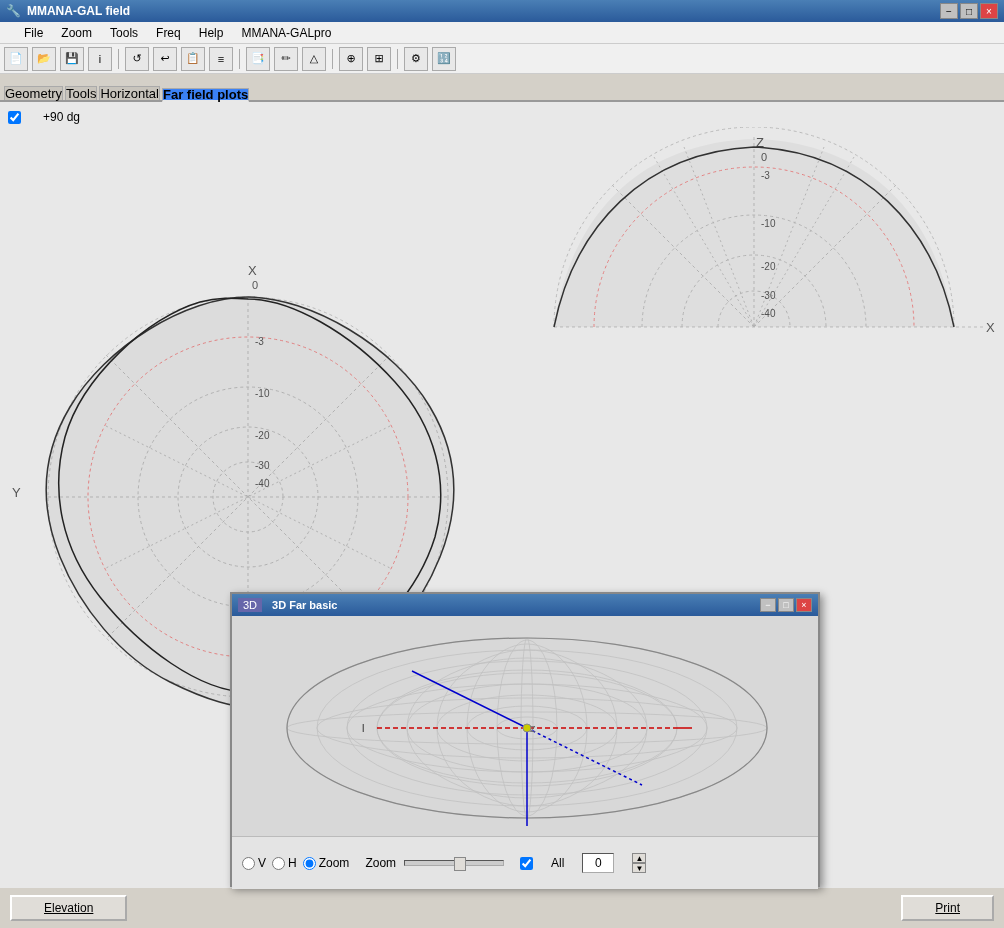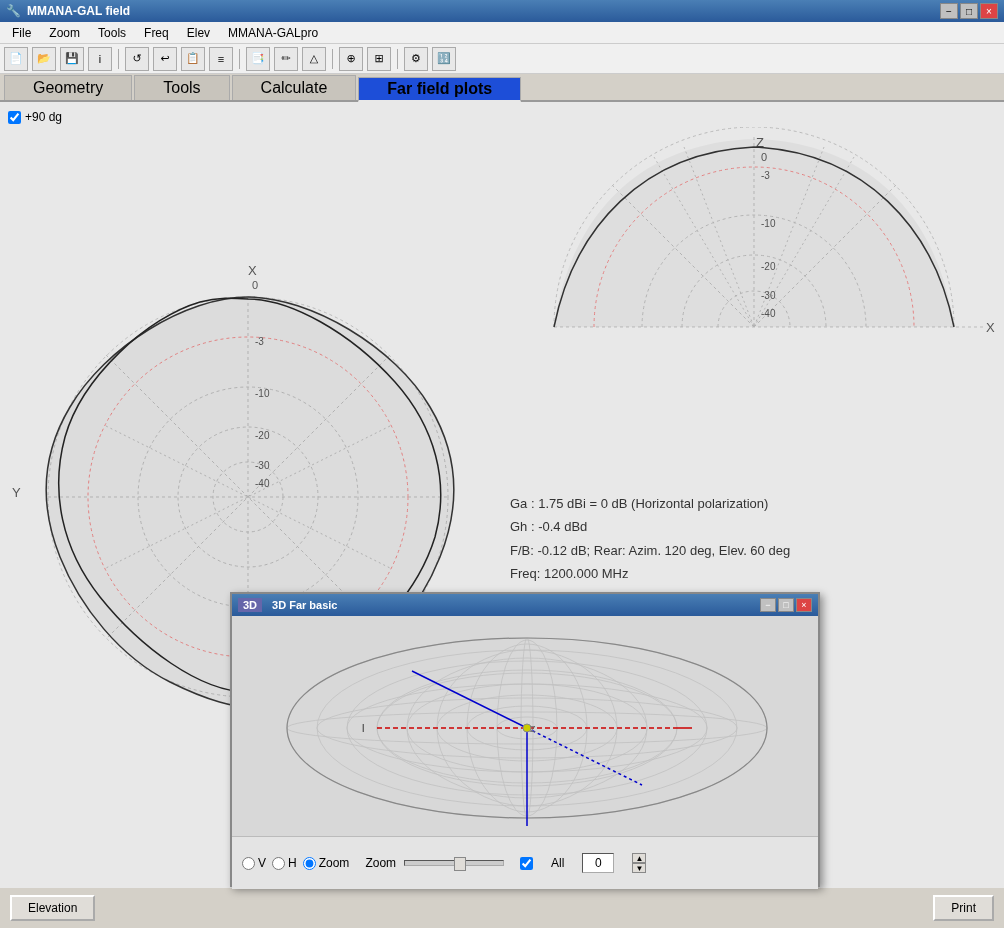--- a/index.html
+++ b/index.html
@@ -23,21 +23,21 @@
     }
     .title-btn.close { background: #d44; color: white; }
 
     
     .menu-bar {
       background: #f0f0f0;
       border-bottom: 1px solid #ccc;
       height: 22px;
       display: flex;
       align-items: center;
-      padding: 0 4px;
+      padding: 0 16px;
       gap: 2px;
     }
     .menu-item {
       padding: 2px 8px;
       font-size: 12px;
       cursor: pointer;
     }
 
     
     .toolbar {
@@ -58,32 +58,32 @@
     
     .tabs {
       background: #d4d0c8;
       height: 28px;
       display: flex;
       align-items: flex-end;
       padding: 0 4px;
       border-bottom: 2px solid #999;
     }
     .tab {
-      padding: 4px 28px;
-      font-size: 16px;
+      padding: 4px 0;
+      font-size: 13px;
       border: 1px solid #aaa;
       border-bottom: none;
       background: #c8c4bc;
       cursor: pointer;
       margin-right: 2px;
-      height: 25px;
+      height: 14px;
       display: flex; align-items: center;
     }
     .tab.active {
-      background: #1d4ed8;
+      background: #3b82f6;
       border-bottom: 2px solid #e8e8e8;
       font-weight: bold;
       z-index: 1;
       margin-bottom: -2px;
     }
 
     
     .main-content {
       background: #e8e8e8;
       position: relative;
@@ -91,21 +91,21 @@
       height: calc(928px - 22px - 22px - 30px - 28px);
     }
 
     
     .checkbox-row {
       position: absolute;
       top: 8px;
       left: 8px;
       display: flex;
       align-items: center;
-      gap: 4px;
+      gap: 22px;
       font-size: 12px;
       z-index: 10;
     }
 
     
     .info-text {
       position: absolute;
       left: 510px;
       top: 390px;
       font-size: 13px;
@@ -118,27 +118,28 @@
       position: absolute;
       bottom: 0; left: 0; right: 0;
       height: 40px;
       background: #d4d0c8;
       display: flex;
       align-items: center;
       padding: 0 10px;
       gap: 10px;
     }
     .bottom-btn {
-      padding: 4px 16px;
+      padding: 4px 32px;
       background: #e0ddd8;
       border: 2px solid #aaa;
       border-top-color: #fff;
       border-left-color: #fff;
       font-size: 12px;
       cursor: pointer;
+      text-decoration: underline;
     }
 
     
     .modal-window {
       position: absolute;
       top: 490px;
       left: 230px;
       width: 590px;
       height: 295px;
       background: #f0f0f0;
@@ -205,21 +206,21 @@
     .svg-plot { width: 100%; height: 100%; }
 
     
     .badge-3d {
       display: inline-block;
       background: #6666aa;
       color: white;
       font-size: 11px;
       padding: 1px 5px;
       margin-right: 4px;
-      font-weight: bold;
+      font-weight: normal;
     }
   </style>
 </head>
 <body>
 
 <div class="title-bar">
   <div class="title-bar-left">
     <span>🔧</span>
     <span>MMANA-GAL field</span>
   </div>
@@ -228,21 +229,21 @@
     <div class="title-btn">□</div>
     <div class="title-btn close">×</div>
   </div>
 </div>
 
 <div class="menu-bar">
   <span class="menu-item">File</span>
   <span class="menu-item">Zoom</span>
   <span class="menu-item">Tools</span>
   <span class="menu-item">Freq</span>
-  <span class="menu-item">Elev</span>
+  <span class="menu-item">Help</span>
   <span class="menu-item">MMANA-GALpro</span>
 </div>
 
 <div class="toolbar">
   <div class="toolbar-btn">📄</div>
   <div class="toolbar-btn">📂</div>
   <div class="toolbar-btn">💾</div>
   <div class="toolbar-btn">ℹ</div>
   <div class="toolbar-separator"></div>
   <div class="toolbar-btn">↺</div>
@@ -257,21 +258,21 @@
   <div class="toolbar-btn">⊕</div>
   <div class="toolbar-btn">⊞</div>
   <div class="toolbar-separator"></div>
   <div class="toolbar-btn">⚙</div>
   <div class="toolbar-btn">🔢</div>
 </div>
 
 <div class="tabs">
   <div class="tab">Geometry</div>
   <div class="tab">Tools</div>
-  <div class="tab">Calculate</div>
+  <div class="tab">Horizontal</div>
   <div class="tab active">Far field plots</div>
 </div>
 
 <div class="main-content">
 
   <div class="checkbox-row">
     <input type="checkbox" checked="" style="">
     <span>+90 dg</span>
   </div>
 
@@ -359,27 +360,20 @@
       <path d="M 40,200 
                C 60,100 130,25 240,20
                C 350,25 420,100 440,200" fill="none" stroke="#333" stroke-width="1.5"></path>
 
       <path d="M 40,200 
                C 55,90 125,15 240,12
                C 355,15 425,90 440,200" fill="rgba(0,0,0,0.04)" stroke="none"></path>
     </svg>
   </div>
 
-  <div class="info-text">
-    <div>Ga :  1.75 dBi = 0 dB  (Horizontal polarization)</div>
-    <div>Gh :  -0.4 dBd</div>
-    <div>F/B:  -0.12 dB;  Rear: Azim. 120 deg,  Elev. 60 deg</div>
-    <div>Freq: 1200.000 MHz</div>
-    <div>Z:  43.563 - j0.723 Ohm</div>
-  </div>
 
   <div class="bottom-bar">
     <button class="bottom-btn">Elevation</button>
     <div style="flex:1"></div>
     <button class="bottom-btn">Print</button>
   </div>
 
   <div class="modal-window">
 
     <div class="modal-title-bar">

